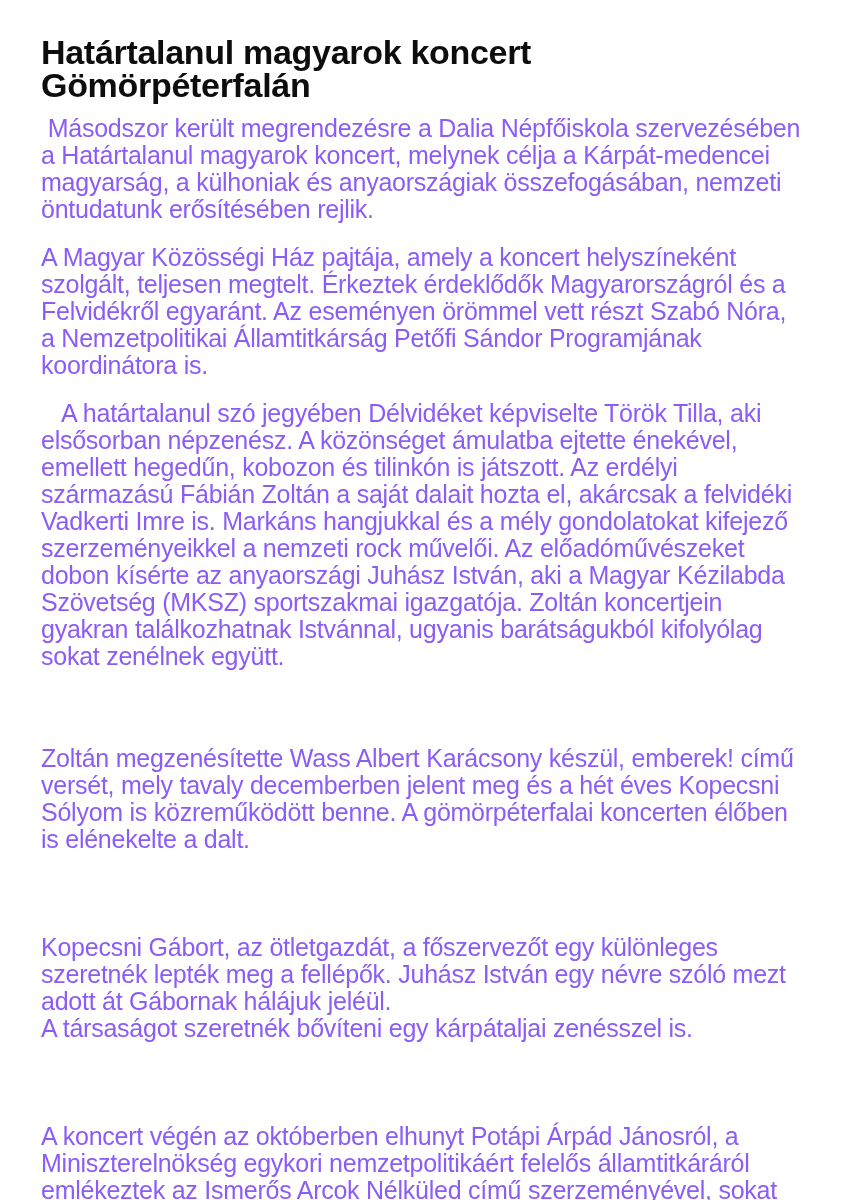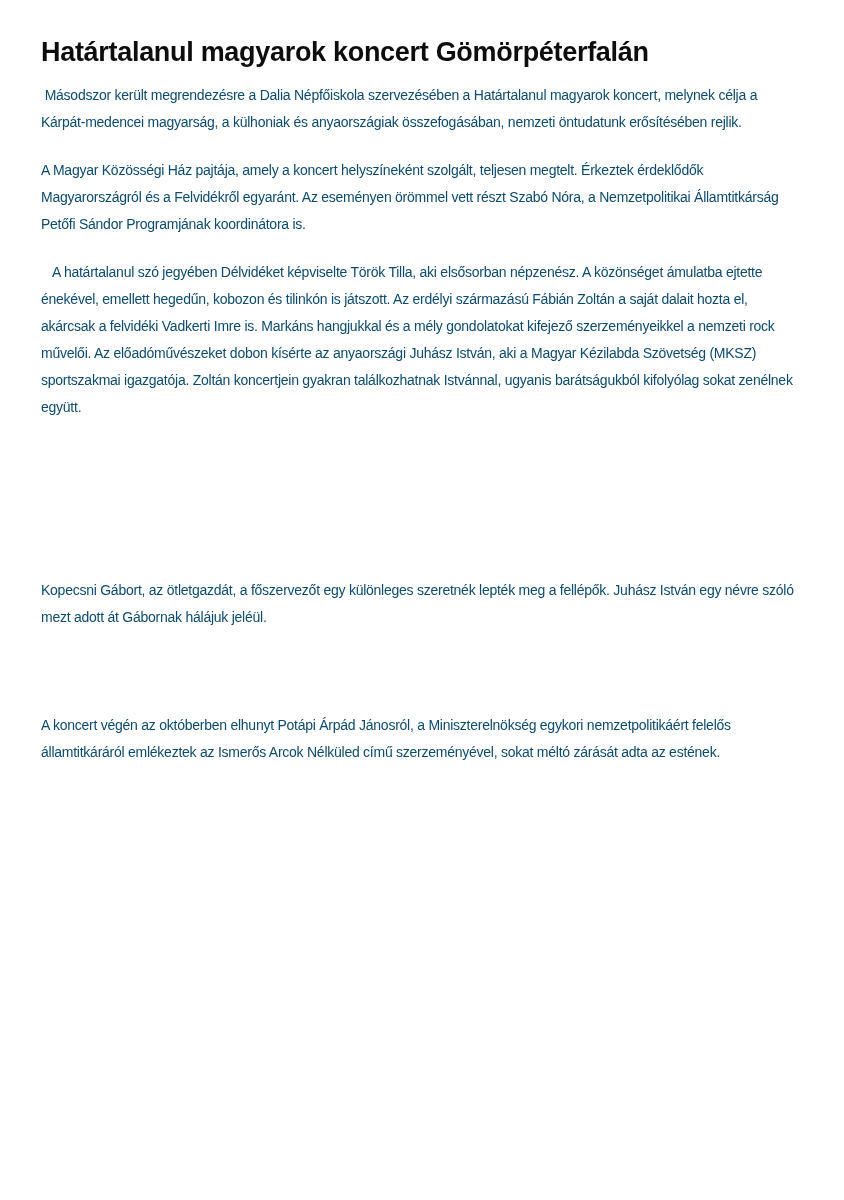--- a/index.html
+++ b/index.html
@@ -16,54 +16,56 @@
   }
   .page {
     box-sizing: border-box;
     width: 844px;
     height: 1200px;
     padding: 36px 40px 0 41px;
     background: #ffffff;
   }
   .doc-title {
     margin: 0 0 13px 0;
-    font-size: 27px;
+    font-size: 34px;
     line-height: 33px;
     font-weight: bold;
     letter-spacing: -0.3px;
     color: #0d0d0d;
   }
   .para {
     margin: 0;
-    font-size: 14px;
+    font-size: 25px;
     line-height: 27px;
     letter-spacing: -0.25px;
     white-space: pre-wrap;
-    color: #0c4a6e;
+    color: #8b5cf6;
   }
   .para.spaced {
     margin-bottom: 21px;
   }
   .para.blank {
     min-height: 27px;
   }
 </style>
 </head>
 <body>
 
 <div class="page">
   <h1 class="doc-title">Határtalanul magyarok koncert Gömörpéterfalán</h1>
   <div id="paragraphs">
       <p class="para spaced"> Másodszor került megrendezésre a Dalia Népfőiskola szervezésében a Határtalanul magyarok koncert, melynek célja a Kárpát-medencei magyarság, a külhoniak és anyaországiak összefogásában, nemzeti öntudatunk erősítésében rejlik.</p>
       <p class="para spaced">A Magyar Közösségi Ház pajtája, amely a koncert helyszíneként szolgált, teljesen megtelt. Érkeztek érdeklődők Magyarországról és a Felvidékről egyaránt. Az eseményen örömmel vett részt Szabó Nóra, a Nemzetpolitikai Államtitkárság Petőfi Sándor Programjának koordinátora is.</p>
       <p class="para spaced">   A határtalanul szó jegyében Délvidéket képviselte Török Tilla, aki elsősorban népzenész. A közönséget ámulatba ejtette énekével, emellett hegedűn, kobozon és tilinkón is játszott. Az erdélyi származású Fábián Zoltán a saját dalait hozta el, akárcsak a felvidéki Vadkerti Imre is. Markáns hangjukkal és a mély gondolatokat kifejező szerzeményeikkel a nemzeti rock művelői. Az előadóművészeket dobon kísérte az anyaországi Juhász István, aki a Magyar Kézilabda Szövetség (MKSZ) sportszakmai igazgatója. Zoltán koncertjein gyakran találkozhatnak Istvánnal, ugyanis barátságukból kifolyólag sokat zenélnek együtt.</p>
       <p class="para blank"></p>
       <p class="para blank"></p>
+      <p class="para tight">Zoltán megzenésítette Wass Albert Karácsony készül, emberek! című versét, mely tavaly decemberben jelent meg és a hét éves Kopecsni Sólyom is közreműködött benne. A gömörpéterfalai koncerten élőben is elénekelte a dalt.</p>
       <p class="para blank"></p>
       <p class="para blank"></p>
       <p class="para blank"></p>
       <p class="para tight">Kopecsni Gábort, az ötletgazdát, a főszervezőt egy különleges szeretnék lepték meg a fellépők. Juhász István egy névre szóló mezt adott át Gábornak hálájuk jeléül.</p>
+      <p class="para tight">A társaságot szeretnék bővíteni egy kárpátaljai zenésszel is.</p>
       <p class="para blank"></p>
       <p class="para blank"></p>
       <p class="para blank"></p>
       <p class="para tight">A koncert végén az októberben elhunyt Potápi Árpád Jánosról, a Miniszterelnökség egykori nemzetpolitikáért felelős államtitkáráról emlékeztek az Ismerős Arcok Nélküled című szerzeményével, sokat méltó zárását adta az estének.</p>
     </div>
 </div>
 
 </body></html>

